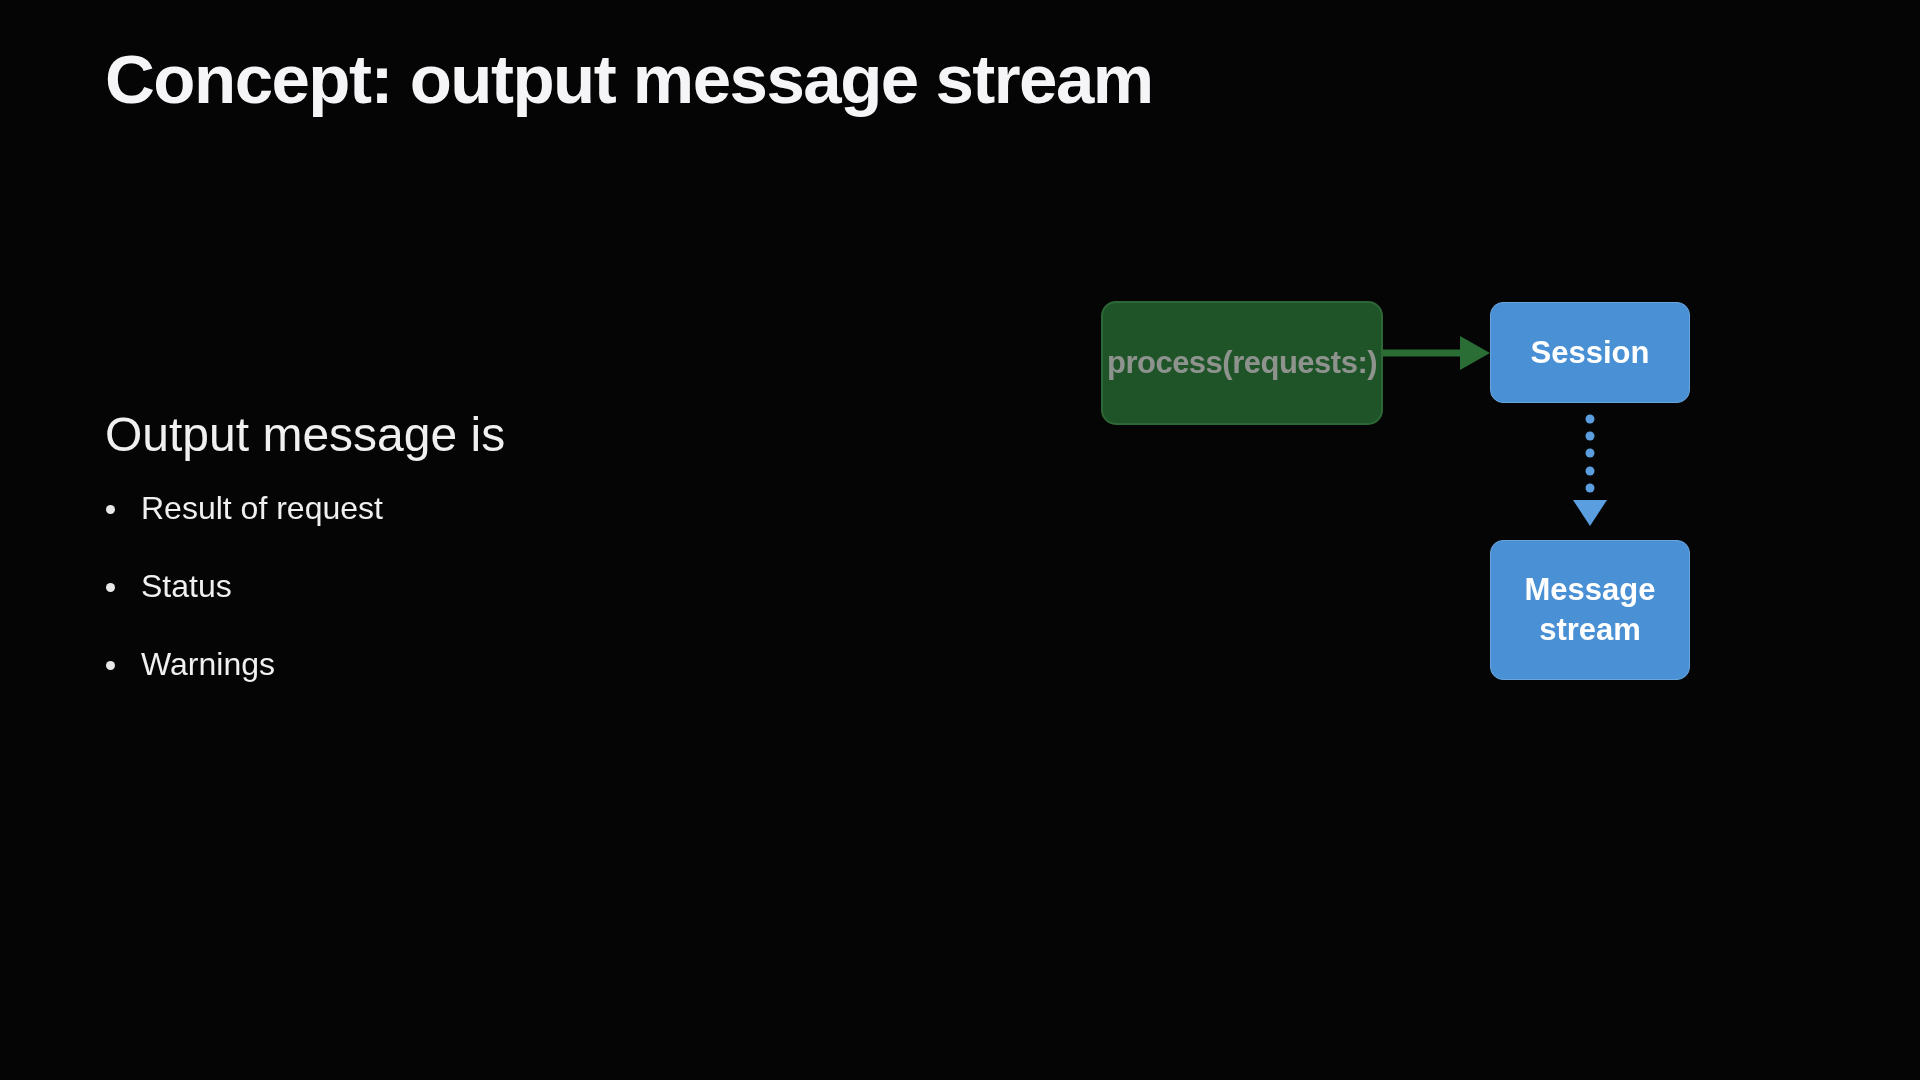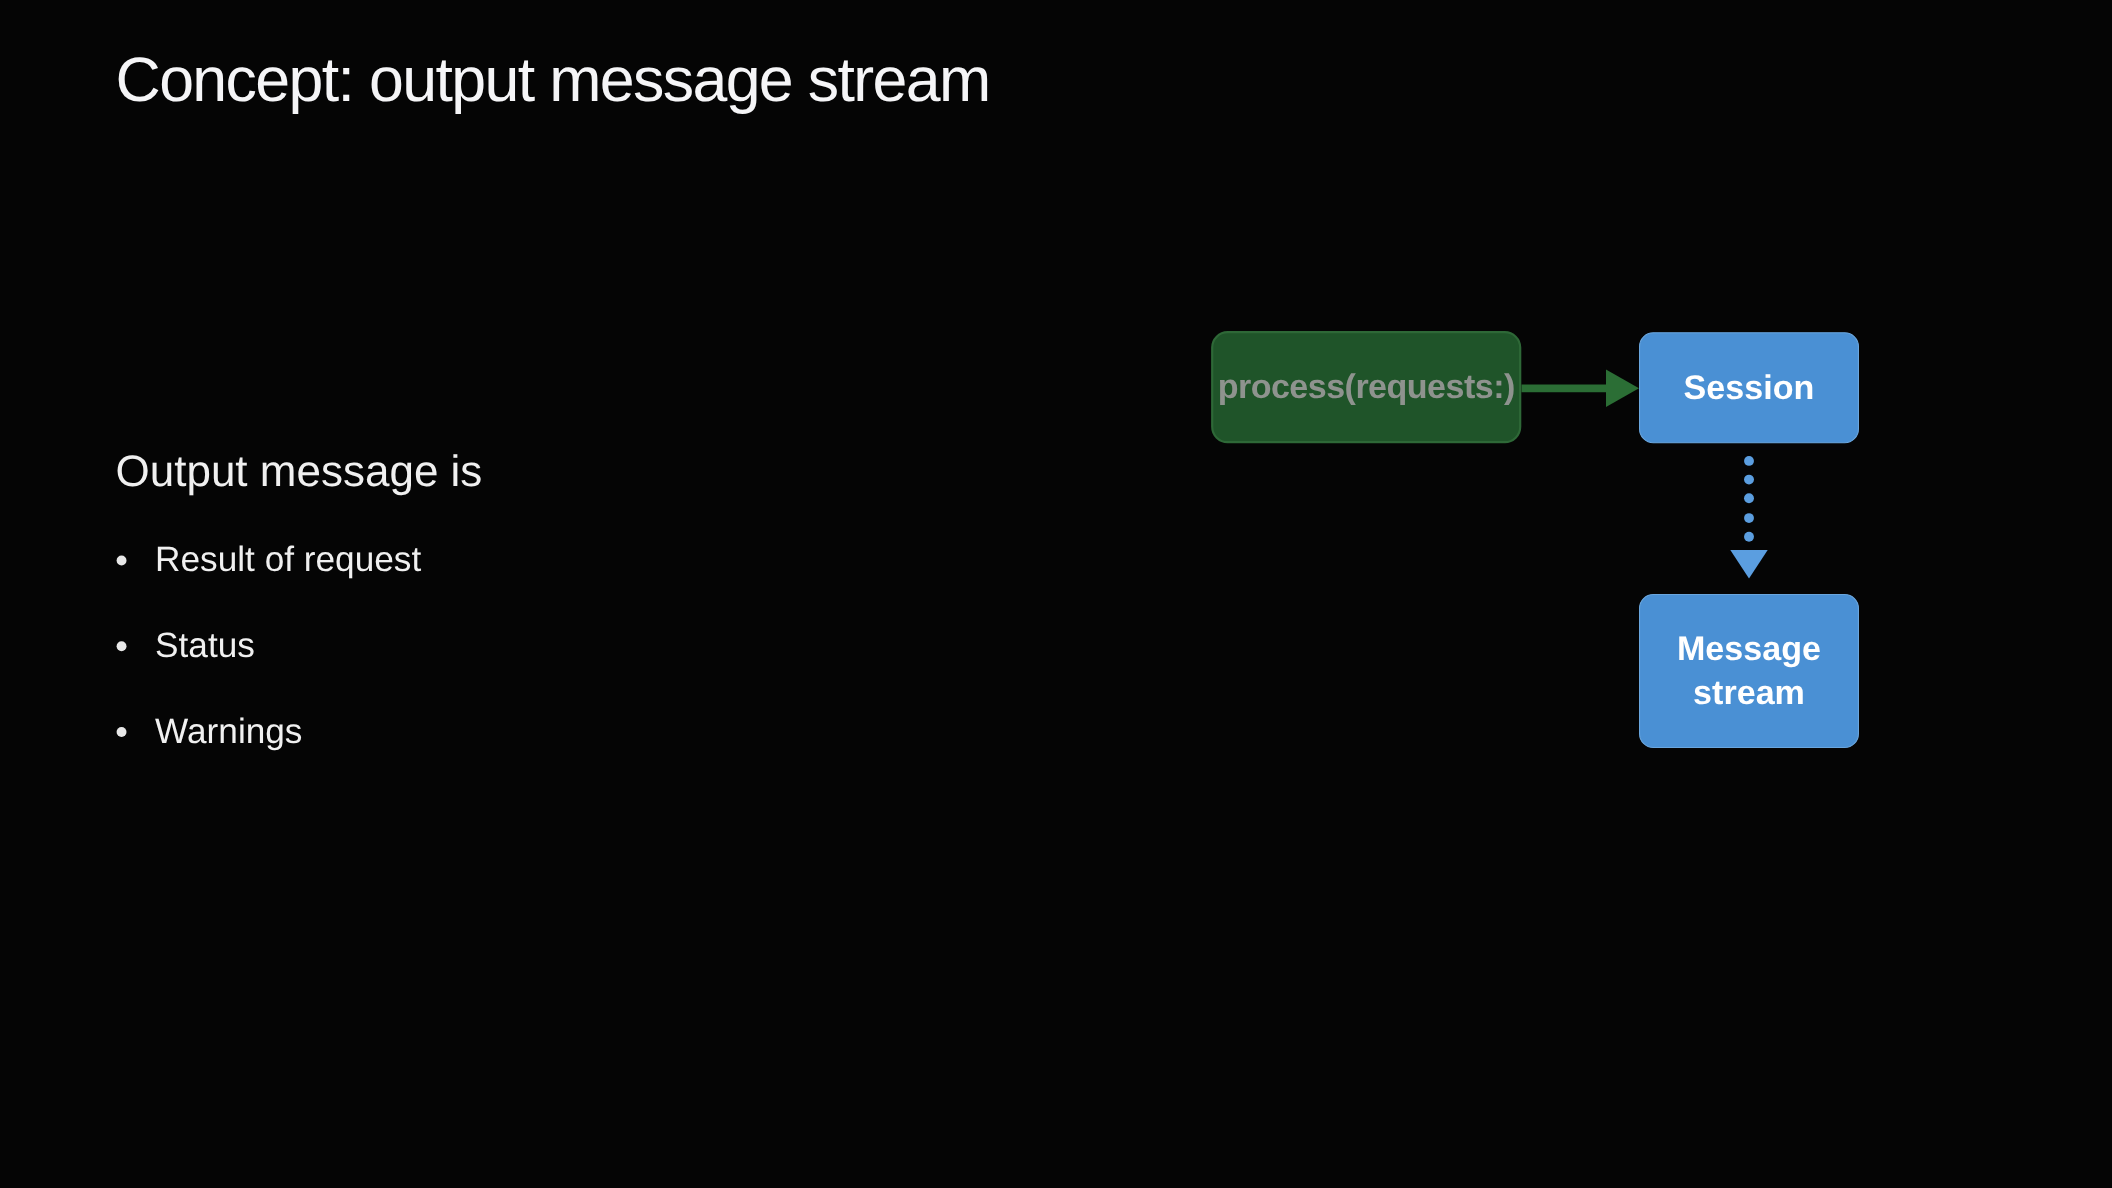--- a/index.html
+++ b/index.html
@@ -17,42 +17,42 @@
   }
   .slide {
     position: absolute;
     inset: 0;
   }
   .slide-title {
     position: absolute;
     left: 105px;
     top: 40px;
     margin: 0;
-    font-size: 57px;
-    font-weight: 400;
+    font-size: 69px;
+    font-weight: 700;
     letter-spacing: -1.5px;
     color: #f5f5f7;
     white-space: nowrap;
   }
   .intro-line {
     position: absolute;
     left: 105px;
     top: 308px;
     margin: 0;
     font-size: 44px;
     font-weight: 400;
     color: #f0f0f0;
     white-space: nowrap;
   }
   .list-header {
     position: absolute;
     left: 105px;
     top: 407px;
     margin: 0;
-    font-size: 40px;
+    font-size: 48px;
     font-weight: 400;
     color: #f0f0f0;
     white-space: nowrap;
   }
   .bullet-list {
     position: absolute;
     left: 105px;
     top: 486px;
     margin: 0;
     padding: 0;
@@ -88,21 +88,21 @@
     display: flex;
     align-items: center;
     justify-content: center;
     text-align: center;
     box-sizing: border-box;
   }
   .node-process {
     left: 1101px;
     top: 301px;
     width: 282px;
-    height: 102px;
+    height: 124px;
     background: #1f5429;
     border: 2px solid #2e6837;
     border-radius: 15px;
     color: #8e938e;
     font-size: 31px;
     font-weight: 700;
     letter-spacing: -0.5px;
     white-space: nowrap;
   }
   .node-blue {

